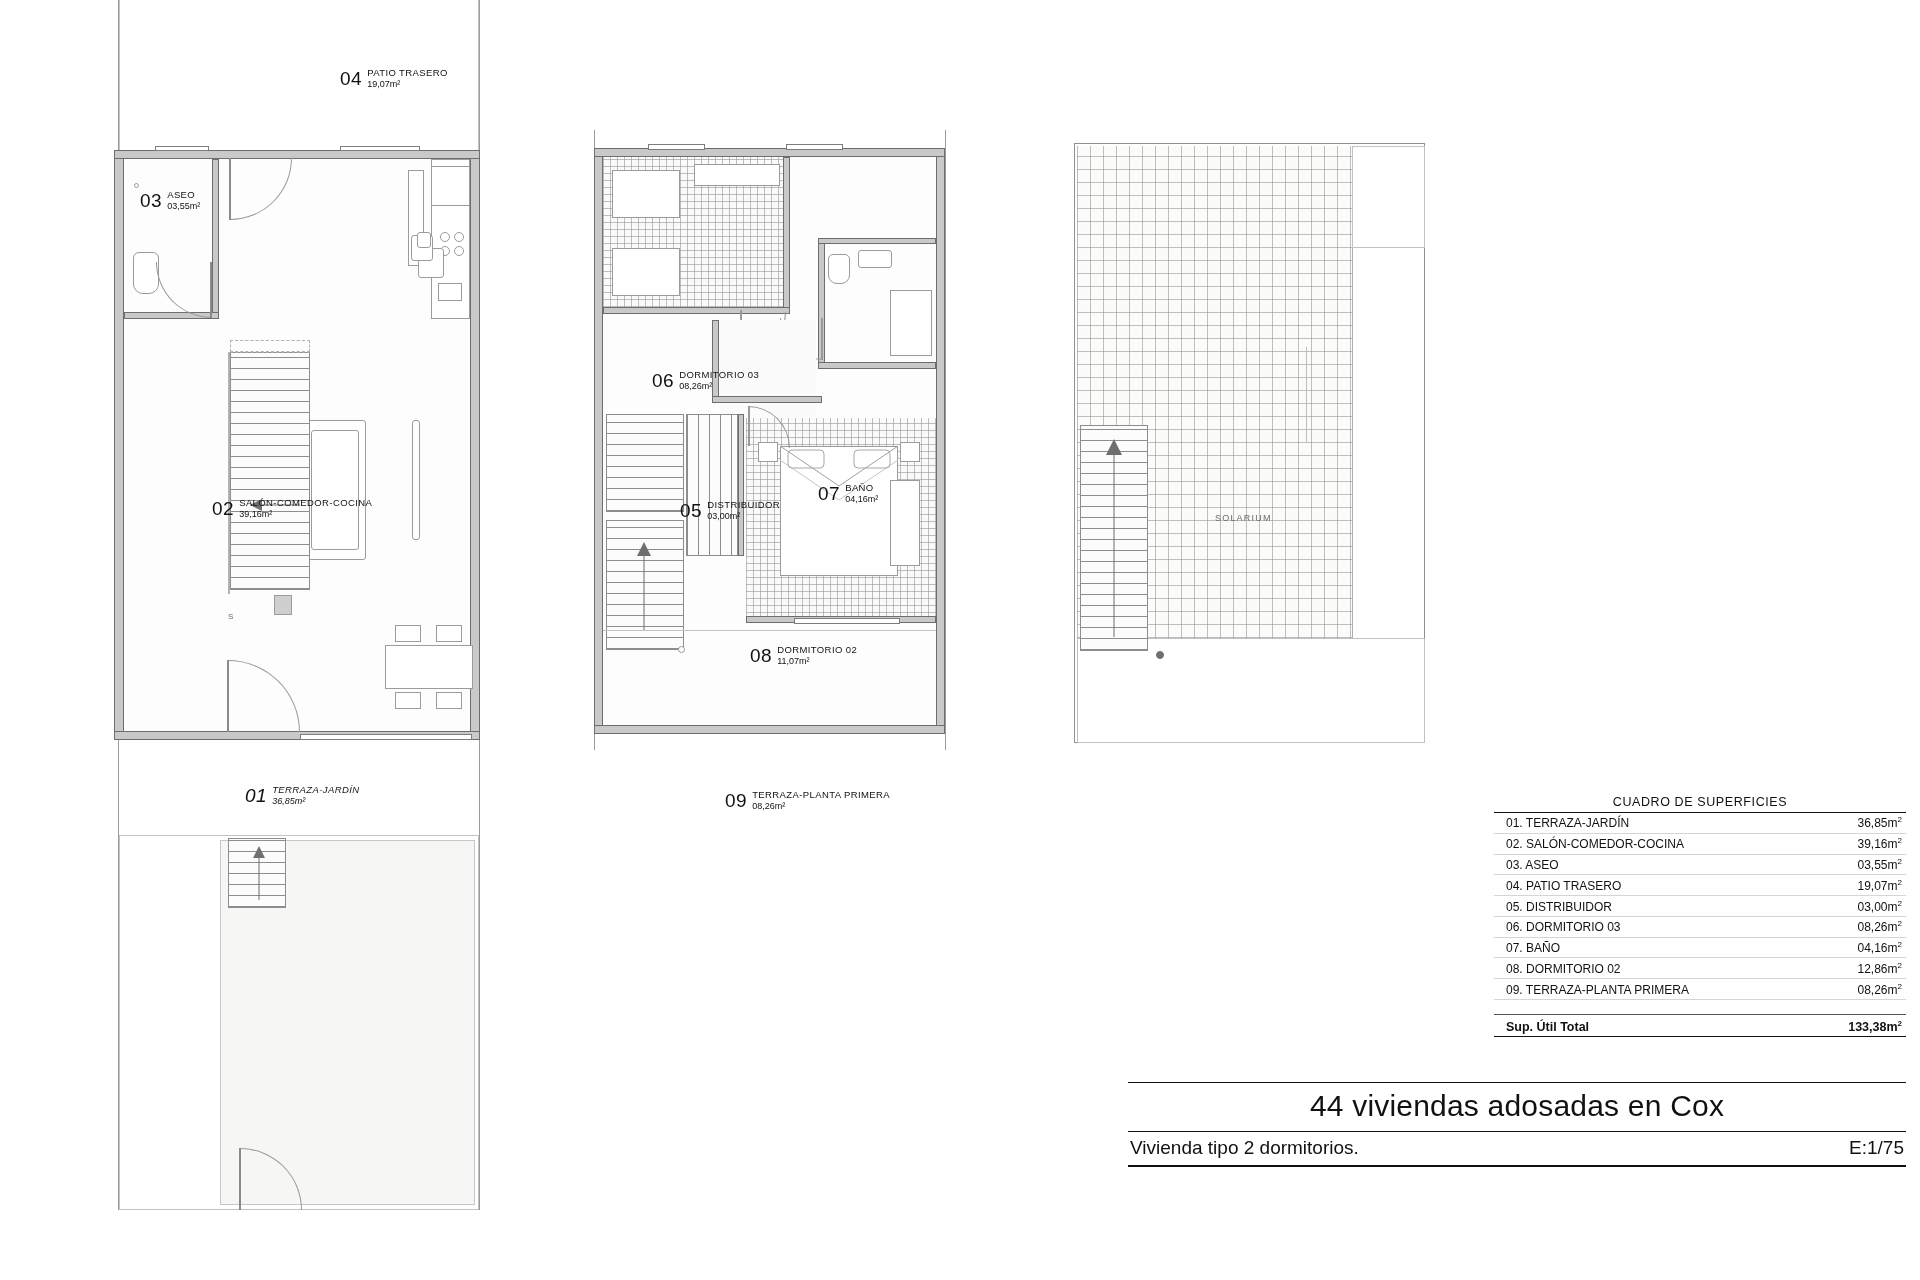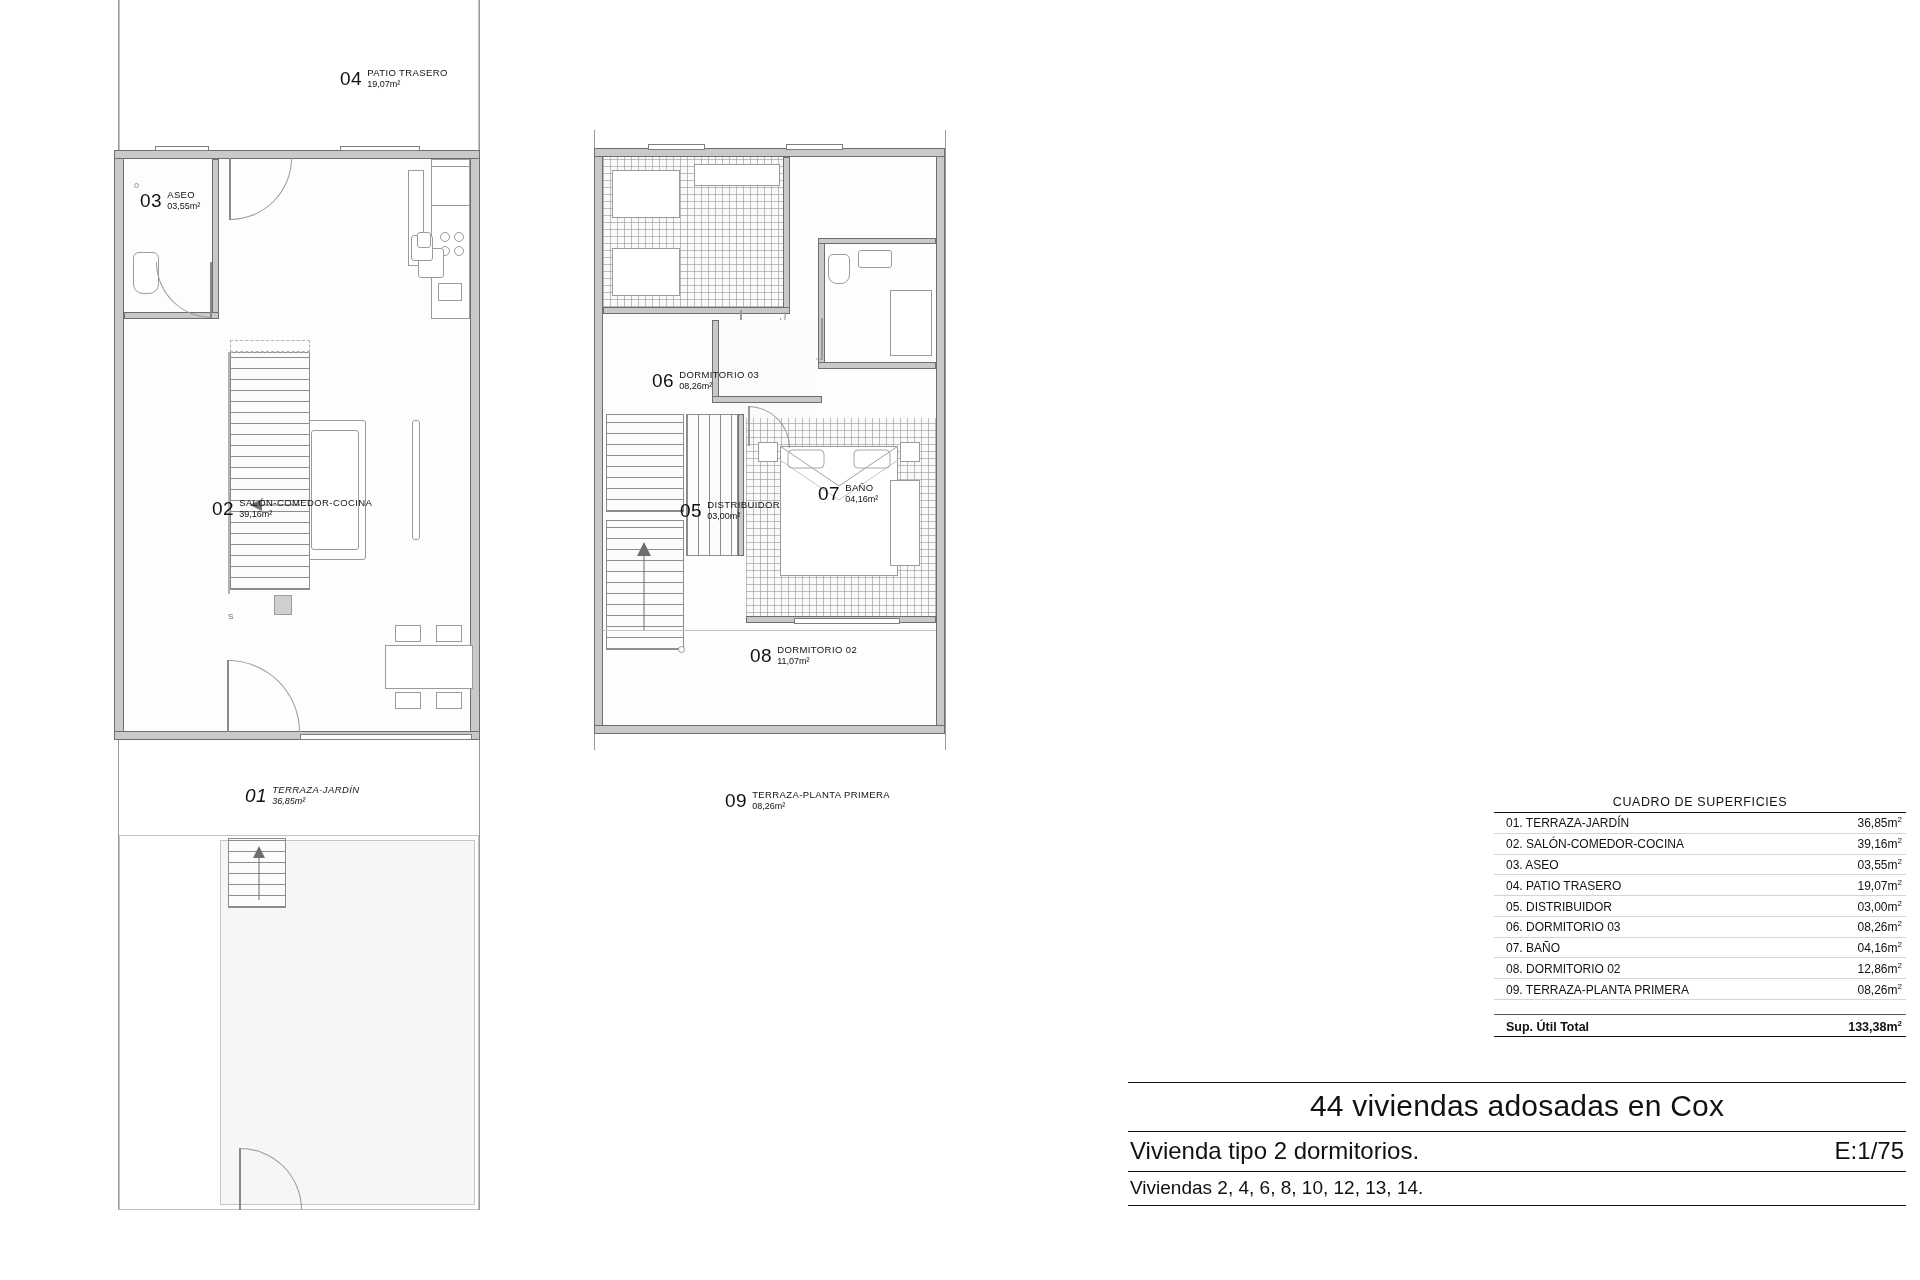--- a/index.html
+++ b/index.html
@@ -213,21 +213,21 @@
     text-align: center;
     font-size: 30px;
     letter-spacing: 0.2px;
     padding: 6px 0 8px 0;
     color: #111;
   }
   .tb-line {
     display: flex;
     justify-content: space-between;
     align-items: baseline;
-    font-size: 24px;
+    font-size: 19px;
     padding: 5px 2px 6px 2px;
     color: #111;
   }
   .tb-line2 {
     font-size: 19px;
     padding: 5px 2px 6px 2px;
     color: #111;
   }
 </style>
 </head>
@@ -464,20 +464,38 @@
       <div class="lbl-row">
         <span class="num">09</span>
         <span class="lbl-col">
           <span class="nm">TERRAZA-PLANTA PRIMERA</span>
           <span class="ar">08,26m²</span>
         </span>
       </div>
     </div>
   </div>
 
+  <div class="plan" style="left:1070px; top:135px; width:380px; height:620px;">
+
+    <div class="outline" style="left:4px; top:8px; width:351px; height:600px; border-color:#8f8f8f;"></div>
+    <div class="tile" style="left:7px; top:11px; width:275px; height:492px;"></div>
+    <div class="outline light" style="left:282px; top:11px; width:73px; height:102px; background:#ffffff;"></div>
+    <div class="outline light" style="left:7px; top:503px; width:348px; height:105px; background:#ffffff;"></div>
+    <div class="thin" style="left:282px; top:113px; width:1px; height:390px; background:#adadad;"></div>
+    <div class="thin" style="left:236px; top:212px; width:1px; height:95px; background:#bdbdbd;"></div>
+
+    <div class="stair-h" style="left:10px; top:290px; width:68px; height:226px;"></div>
+    <svg style="position:absolute; left:12px; top:296px; width:64px; height:216px;" viewBox="0 0 64 216">
+      <polyline points="32,206 32,16" fill="none" stroke="#6f6f6f" stroke-width="1"></polyline>
+      <polygon points="32,8 24,24 40,24" fill="#6f6f6f"></polygon>
+    </svg>
+    <div class="circle" style="left:86px; top:516px; width:8px; height:8px; background:#6f6f6f; border-color:#6f6f6f;"></div>
+
+    <div class="plaintext" style="left:145px; top:378px;">SOLARIUM</div>
+  </div>
 
   <div class="table-wrap">
     <div class="tbl-title">CUADRO DE SUPERFICIES</div>
     <div class="rule"></div>
 
     <div class="trow">
       <span>01. TERRAZA-JARDÍN</span>
       <span class="v"><span>36,85m</span><sup>2</sup></span>
     </div>
     <div class="trow">
@@ -523,17 +541,16 @@
 
   <div class="titleblock">
     <div class="tb-rule"></div>
     <div class="tb-main">44 viviendas adosadas en Cox</div>
     <div class="tb-rule"></div>
     <div class="tb-line">
       <span>Vivienda tipo 2 dormitorios.</span>
       <span>E:1/75</span>
     </div>
     <div class="tb-rule"></div>
-    <div class="tb-line2">Viviendas 2, 4, 6, 8, 10, 12, 13, 14.</div>
     <div class="tb-rule"></div>
   </div>
 
 </div>
 
 </body></html>

